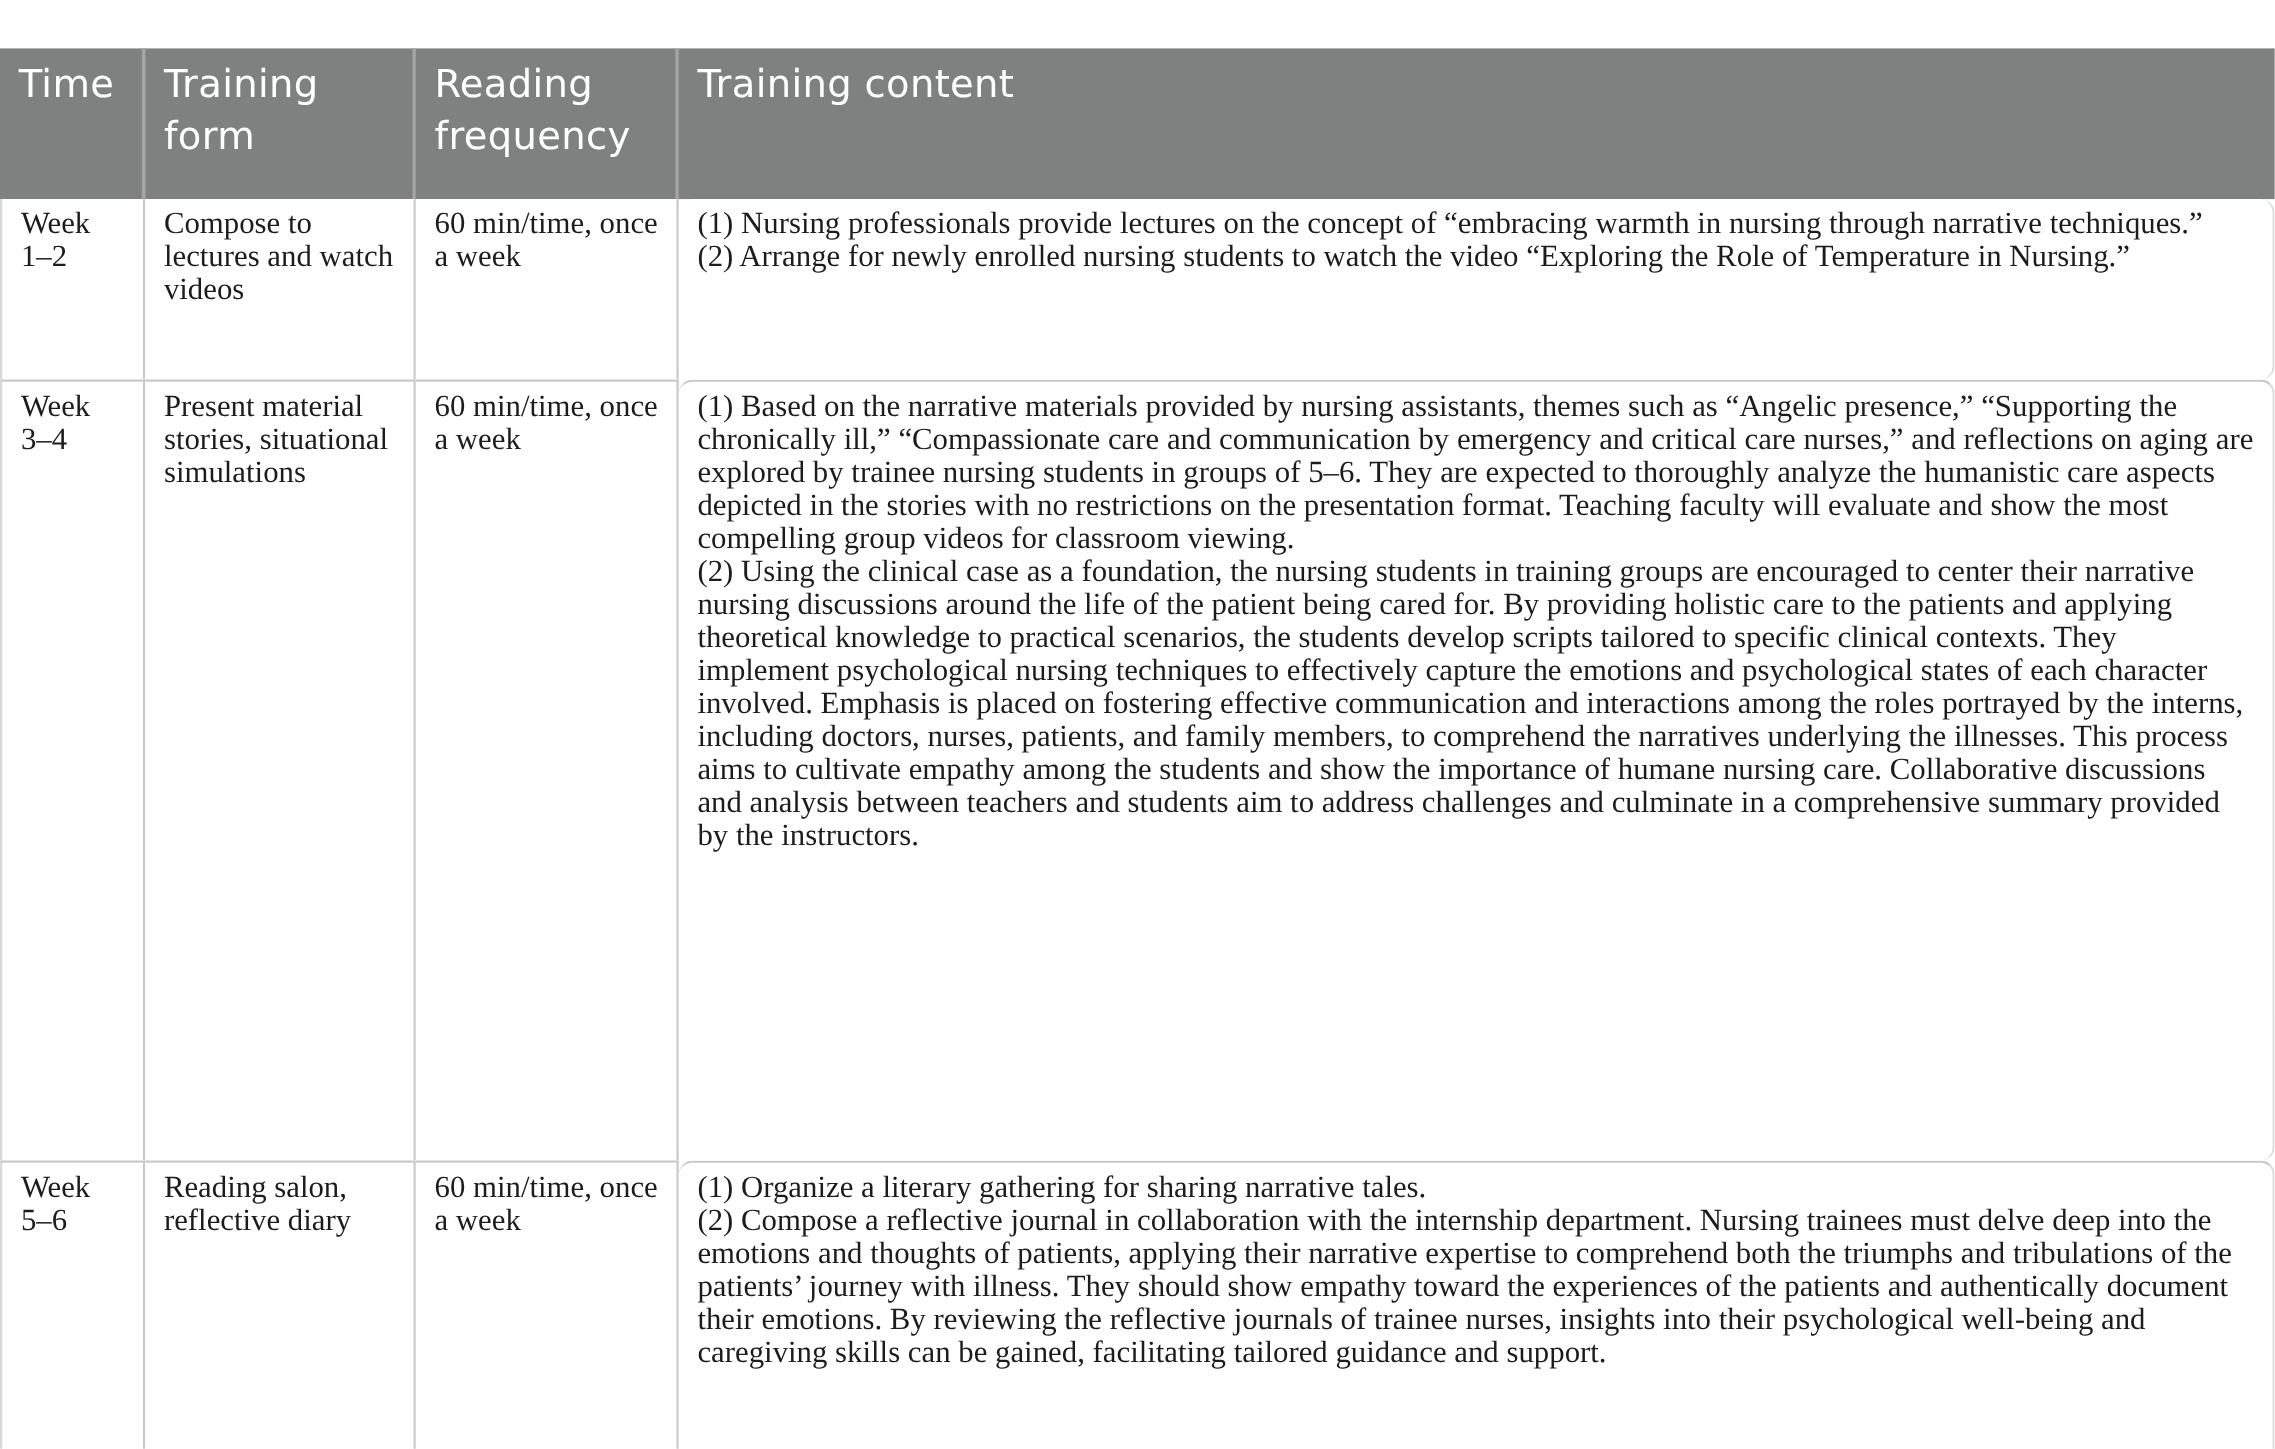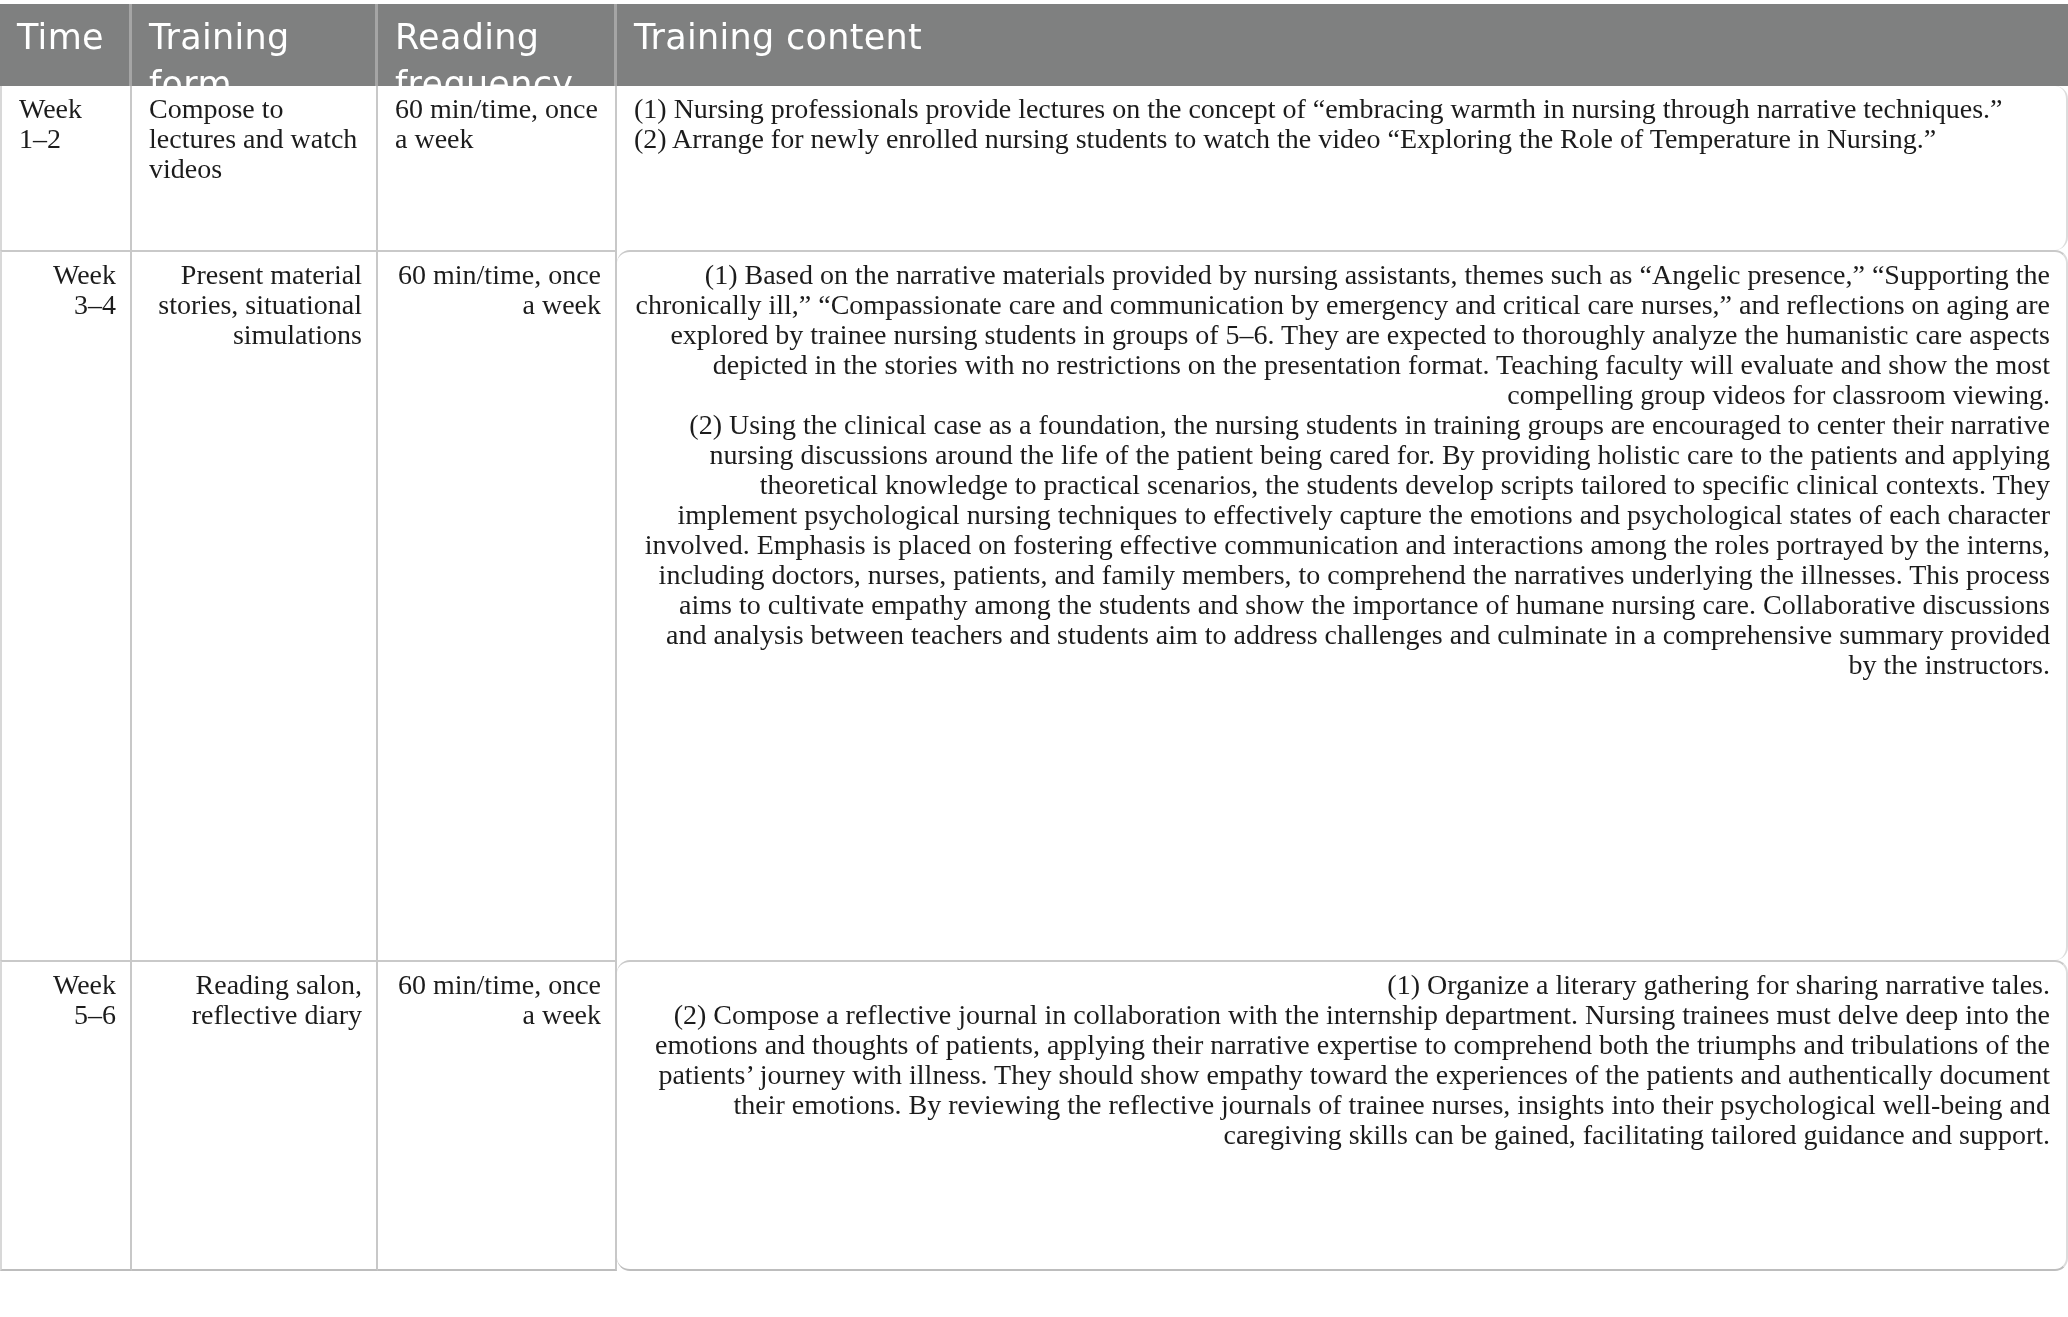--- a/index.html
+++ b/index.html
@@ -18,44 +18,45 @@
     width: 2068px;
   }
   .grid {
     display: grid;
     grid-template-columns: 132px 246px 239px 1fr;
     width: 2068px;
   }
   
   .hcell {
     box-sizing: border-box;
-    height: 82px;
+    height: 137px;
     background: #7f8080;
     color: #ffffff;
     font-family: "DejaVu Sans", "Liberation Sans", sans-serif;
     font-size: 35px;
     line-height: 47px;
     letter-spacing: 0.3px;
     padding: 10px 24px 0 17px;
     border-right: 3px solid #a5a5a5;
+    margin-top: 40px;
   }
   .hcell.h-last { border-right: none; }
   
   .bcell {
     box-sizing: border-box;
     background: #ffffff;
     color: #1c1c1c;
     font-size: 28px;
     line-height: 30px;
     padding: 8px 14px 10px 17px;
     border-right: 2px solid #c8c8c8;
   }
   .bcell.col-time { border-left: 2px solid #d8d8d8; }
   .bcell.col-content { border-right: 2px solid #dcdcdc; padding-right: 16px; border-radius: 13px; }
-  .row-mid { border-top: 2px solid #c9c9c9; text-align: right; }
+  .row-mid { border-top: 2px solid #c9c9c9; }
   .row-last { border-bottom: 2px solid #bdbdbd; }
   .r1 { min-height: 164px; }
   .r2 { min-height: 710px; }
   .r3 { min-height: 311px; }
   .para { margin: 0; }
 </style>
 </head>
 <body>
 
 <div class="table-wrap">

